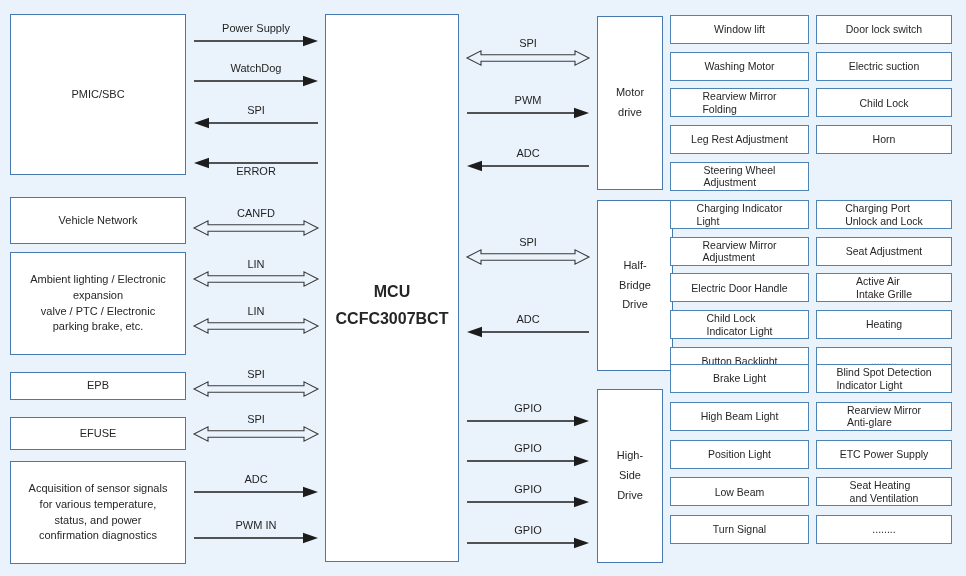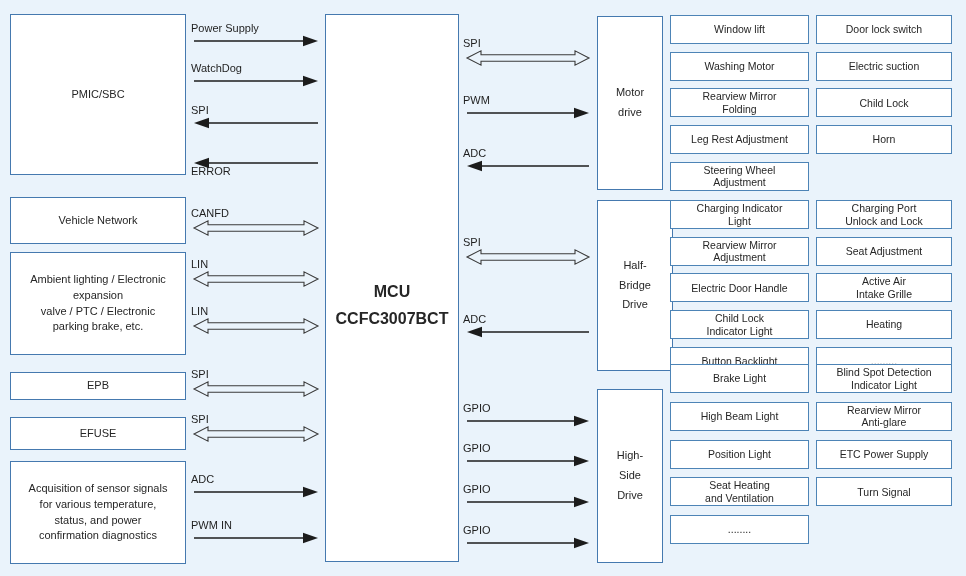--- a/index.html
+++ b/index.html
@@ -50,38 +50,38 @@
   }
   #group-motor { top: 15px;  row-gap: 7.7px; }
   #group-half  { top: 200px; row-gap: 7.7px; }
   #group-high  { top: 364px; row-gap: 8.8px; }
   .cell {
     background: #ffffff;
     border: 1px solid #4d84b6;
     display: flex;
     align-items: center;
     justify-content: center;
-    text-align: center;
+    text-align: left;
     font-size: 10.5px;
     line-height: 1.2;
     color: #262626;
     white-space: pre-line;
   }
   #arrows-svg {
     position: absolute;
     left: 0; top: 0;
     width: 966px; height: 576px;
     pointer-events: none;
   }
   .arrow-label {
     position: absolute;
     width: 130px;
     height: 14px;
     line-height: 14px;
-    text-align: left;
+    text-align: center;
     font-size: 11px;
     color: #1f1f1f;
   }
 </style>
 </head>
 <body>
 
 <div id="canvas">
 
   <svg id="arrows-svg">
@@ -179,20 +179,21 @@
 
   <div class="func-group" id="group-high">
     <div class="cell">Brake Light</div>
     <div class="cell">Blind Spot Detection
 Indicator Light</div>
     <div class="cell">High Beam Light</div>
     <div class="cell">Rearview Mirror
 Anti-glare</div>
     <div class="cell">Position Light</div>
     <div class="cell">ETC Power Supply</div>
+    <div class="cell">Low Beam</div>
     <div class="cell">Seat Heating
 and Ventilation</div>
     <div class="cell">Turn Signal</div>
     <div class="cell">........</div>
   </div>
 
 <div class="arrow-label" style="left: 191px; top: 21px;">Power Supply</div>
     <div class="arrow-label" style="left: 191px; top: 61px;">WatchDog</div>
     <div class="arrow-label" style="left: 191px; top: 103px;">SPI</div>
     <div class="arrow-label" style="left: 191px; top: 136px; margin-top: 28px;">ERROR</div>

